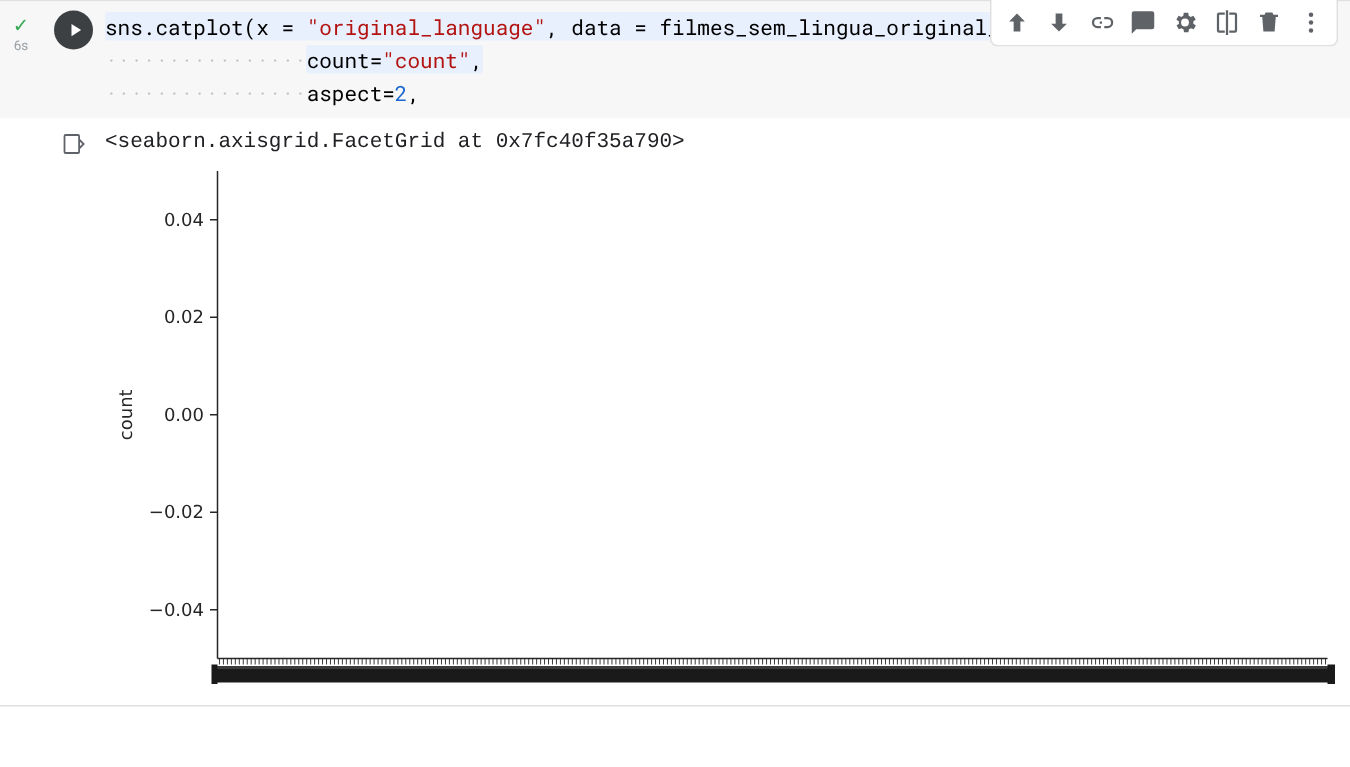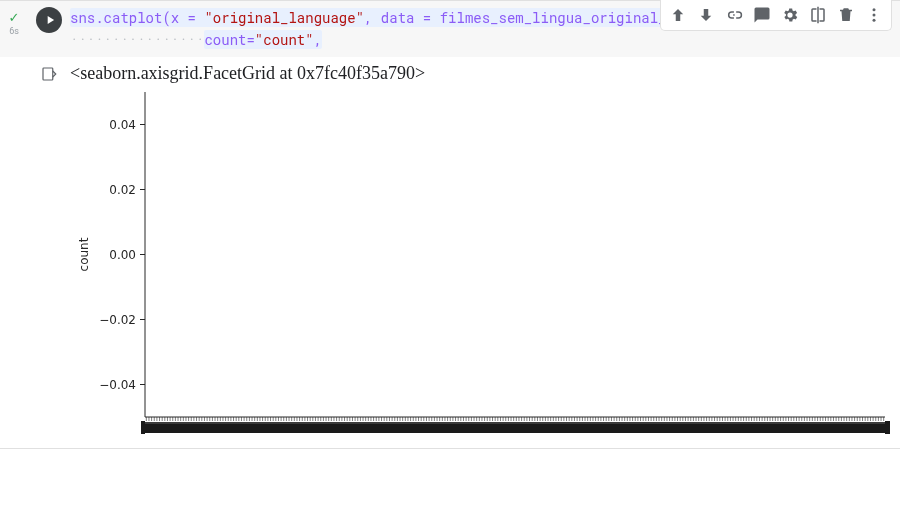--- a/index.html
+++ b/index.html
@@ -85,21 +85,21 @@
   .code-line {
     font-family: "Roboto Mono", Menlo, Consolas, monospace;
     font-size: 14px;
     line-height: 22px;
     white-space: pre;
     color: #202124;
   }
   .hlctx { background: #e8f0fe; border-radius: 2px; }
   .tok-str { color: #b31412; }
   .tok-num { color: #1967d2; }
-  .tok-id { color: #8b5cf6; }
+  .tok-id { color: #000000; }
   .dots { color: #bdc1c6; letter-spacing: 0px; }
   .output-row {
     display: flex;
     align-items: flex-start;
     padding: 6px 0 0 0;
     background: #fff;
   }
   .out-gutter {
     width: 28px;
     flex: 0 0 28px;
@@ -110,22 +110,22 @@
     display: flex;
     justify-content: center;
     padding-top: 2px;
   }
   .out-icon-col svg { width: 18px; height: 18px; stroke:#5f6368; fill:none; stroke-width:1.6; }
   .output-area {
     flex: 1;
     padding: 0 10px 6px 0;
   }
   .out-text {
-    font-family: Liberation Serif, serif;
-    font-size: 18px;
+    font-family: Liberation Mono, monospace;
+    font-size: 14px;
     color: #202124;
     line-height: 20px;
     margin-bottom: 4px;
   }
   .chart {
     position: relative;
     width: 100%;
     height: 355px;
   }
   .chart svg { display: block; }
@@ -188,20 +188,21 @@
     <div class="runbtn-col">
       <div class="runbtn">
         <svg viewBox="0 0 24 24">
             <path d="M8 5v14l11-7z"></path>
           </svg>
       </div>
     </div>
     <div class="code-area">
       <div class="code-line"><span class="hlctx"><span class="tok-id">sns.catplot(x = </span><span class="tok-str">"original_language"</span><span class="tok-id">, data = filmes_sem_lingua_original_em_ingles,</span></span></div>
       <div class="code-line"><span class="dots">················</span><span class="hlctx"><span class="tok-id">count=</span><span class="tok-str">"count"</span><span class="tok-id">,</span></span></div>
+      <div class="code-line"><span class="dots">················</span><span class="tok-id">aspect=</span><span class="tok-num">2</span><span class="tok-id">,</span></div>
     </div>
   </div>
 
   <div class="output-row">
     <div class="out-gutter"></div>
     <div class="out-icon-col">
       <svg viewBox="0 0 24 24">
           <rect x="4" y="4" width="13" height="16" rx="1"></rect>
           <path d="M17 8l4 4-4 4"></path>
         </svg>

